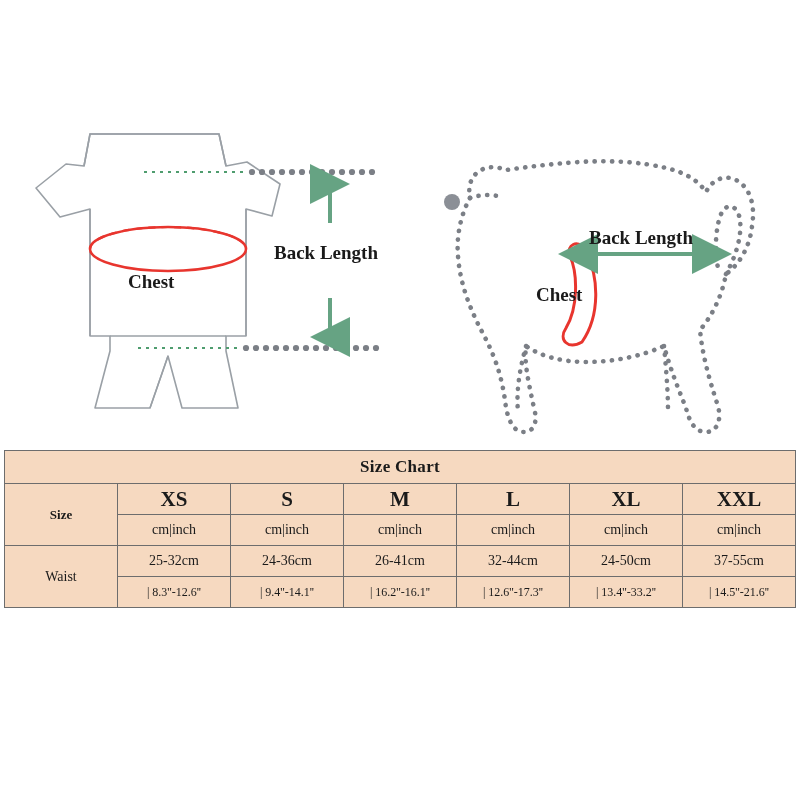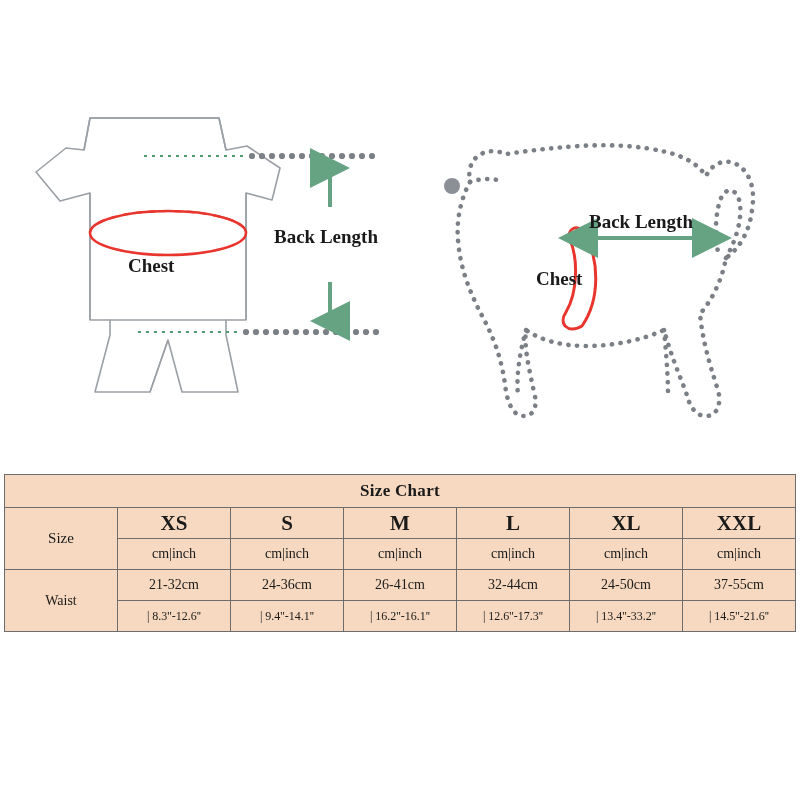--- a/index.html
+++ b/index.html
@@ -18,21 +18,21 @@
   #canvas {
     position: absolute;
     left: 0; top: 0;
     width: 800px;
     height: 800px;
   }
 
   
   .diagram-area {
     position: absolute;
-    left: 0; top: 0;
+    left: 0; top: 16px;
     width: 668px;
     height: 450px;
   }
   .diagram-svg {
     position: absolute;
     left: 0; top: 0;
   }
   .dlabel {
     position: absolute;
     font-family: "Liberation Serif", serif;
@@ -60,21 +60,20 @@
     top: 268px;
     font-size: 19px;
   }
 
   
   .size-table-wrap {
     position: absolute;
     left: 4px;
     top: 450px;
     width: 792px;
-    margin-top: 24px;
   }
   table.size-table {
     border-collapse: collapse;
     width: 792px;
     background: #f6d9c0;
     table-layout: fixed;
   }
   table.size-table td,
   table.size-table th {
     border: 1px solid #6d6d6d;
@@ -252,39 +251,39 @@
     <div class="dlabel lbl-chest-right">Chest</div>
   </div>
 
   <div class="size-table-wrap">
     <table class="size-table">
       <tbody>
           <tr class="title-row">
         <td colspan="7">Size Chart</td>
       </tr>
       <tr class="head-row">
-        <td class="col-size" rowspan="2" style="font-weight:normal;font-size:15px;">Size</td>
+        <td class="col-size" rowspan="2" style="font-weight:bold;font-size:13px;">Size</td>
         <td class="col-data">XS</td>
         <td class="col-data">S</td>
         <td class="col-data">M</td>
         <td class="col-data">L</td>
         <td class="col-data">XL</td>
         <td class="col-data">XXL</td>
       </tr>
       <tr class="unit-row">
         <td>cm|inch</td>
         <td>cm|inch</td>
         <td>cm|inch</td>
         <td>cm|inch</td>
         <td>cm|inch</td>
         <td>cm|inch</td>
       </tr>
       <tr class="val-row">
         <td class="rowlabel" rowspan="2">Waist</td>
-        <td>21-32cm</td>
+        <td>25-32cm</td>
         <td>24-36cm</td>
         <td>26-41cm</td>
         <td>32-44cm</td>
         <td>24-50cm</td>
         <td>37-55cm</td>
       </tr>
       <tr class="inch-row">
         <td>| 8.3''-12.6''</td>
         <td>| 9.4''-14.1''</td>
         <td>| 16.2''-16.1''</td>

